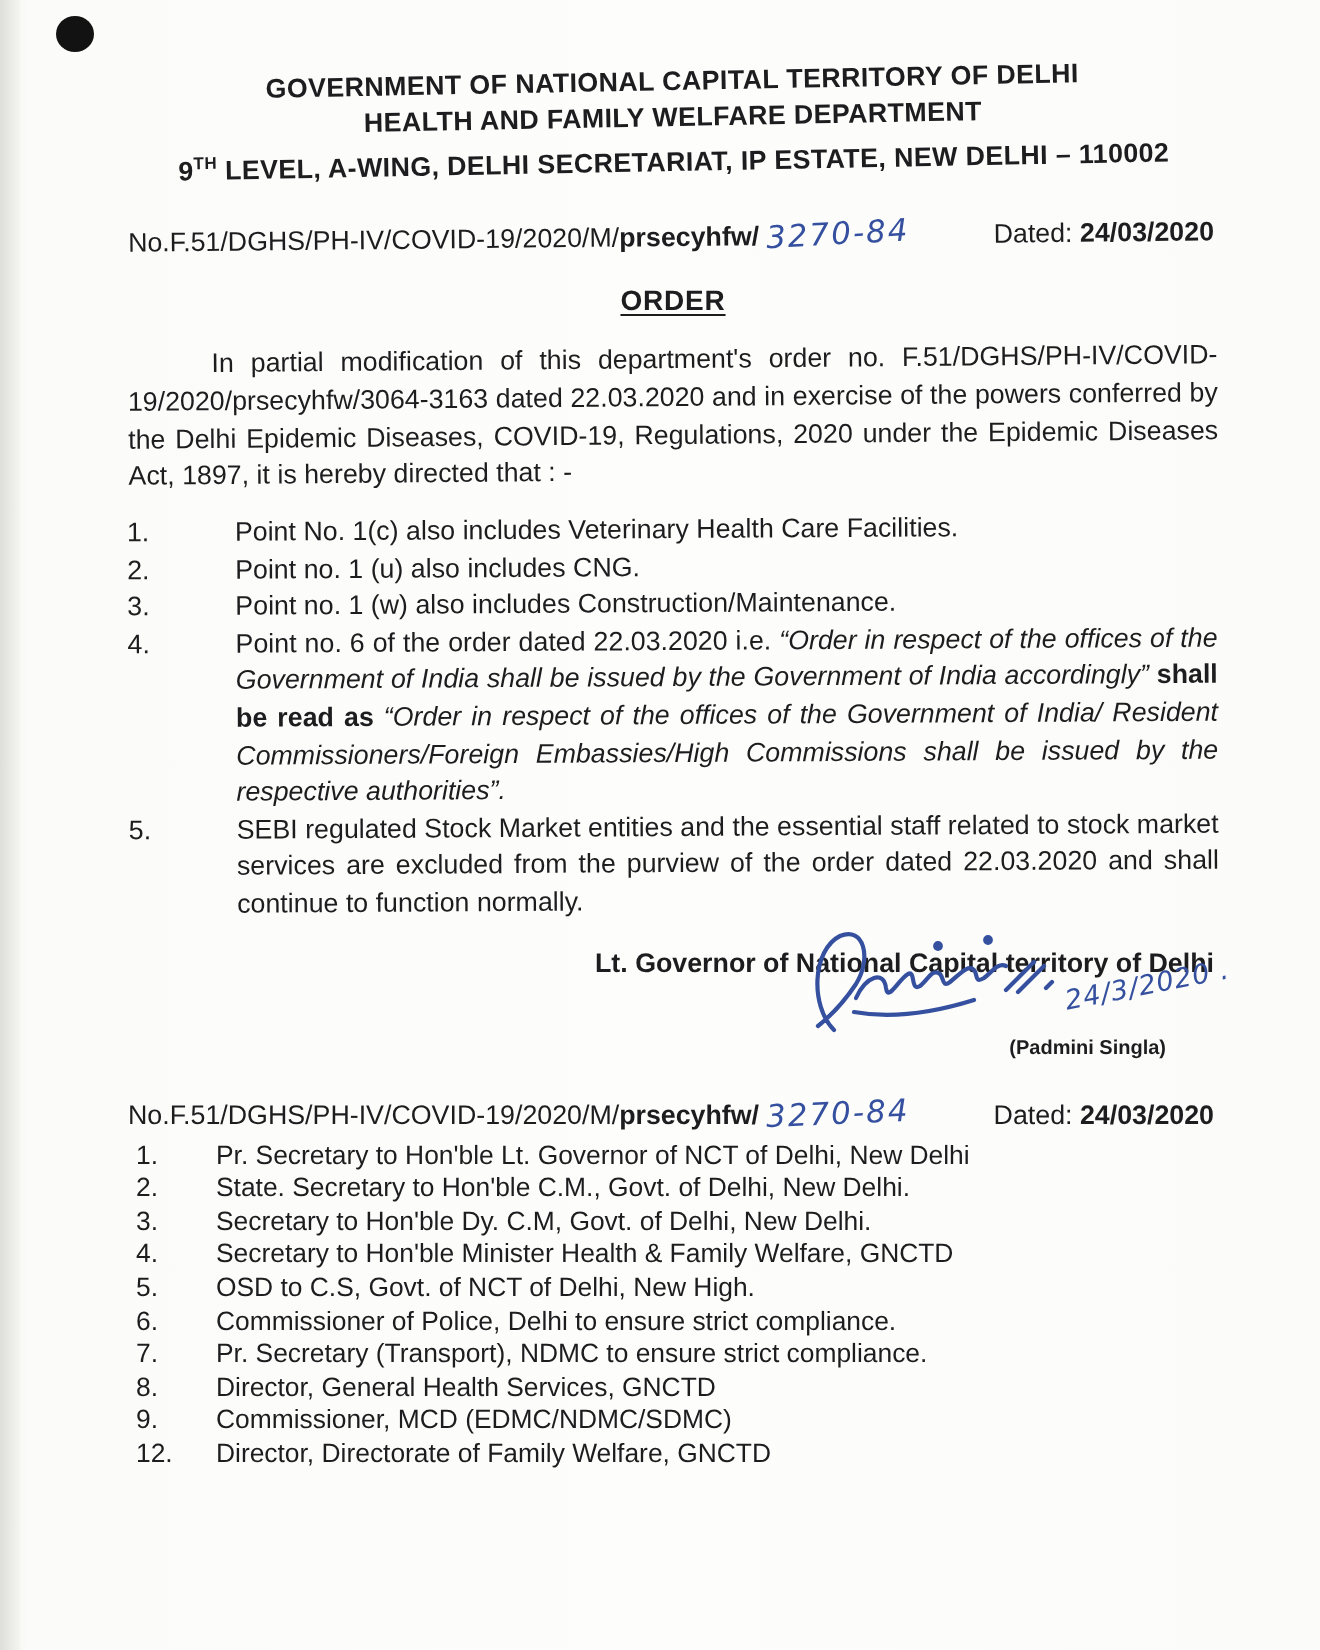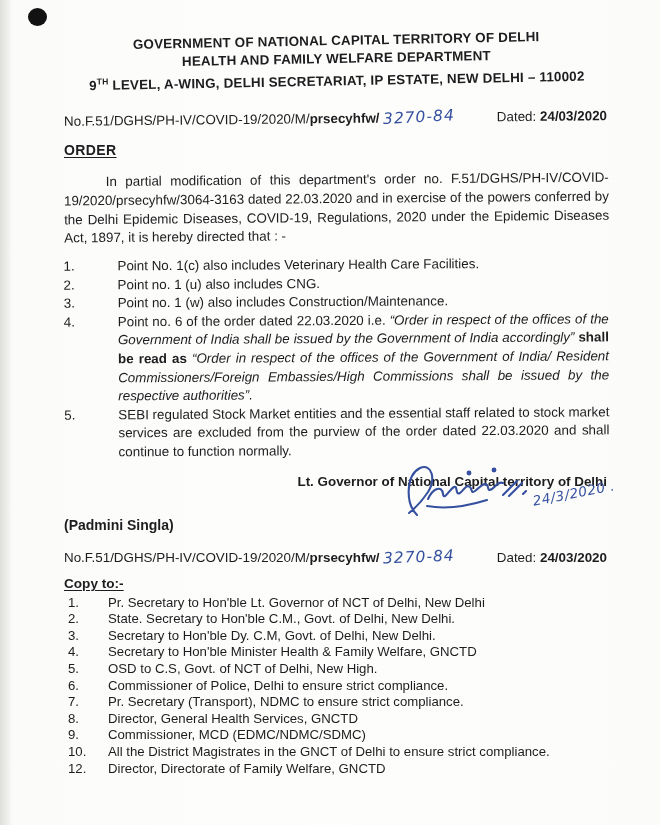--- a/index.html
+++ b/index.html
@@ -22,21 +22,21 @@
   .header sup { font-size:8.5px; vertical-align:super; }
 
   .ref { display:flex; align-items:baseline; font-size:13.4px; margin-top:19px;
     white-space:nowrap; transform:rotate(-0.6deg); }
   .hand { color:#35509f; font-size:15.5px; font-style:italic;
     font-family:"DejaVu Sans", sans-serif; letter-spacing:1px;
     display:inline-block; transform:rotate(-2.5deg); margin-left:3px; }
   .dated { margin-left:auto; padding-right:2px; }
   .b { font-weight:bold; }
 
-  .order-title { text-align:left; font-weight:bold; font-size:14px; margin-top:15px;
+  .order-title { text-align:center; font-weight:bold; font-size:14px; margin-top:15px;
     text-decoration:underline; text-underline-offset:2px; letter-spacing:.4px; }
 
   .intro { margin-top:13px; font-size:13.4px; line-height:18.8px; text-align:justify;
     text-indent:42px; transform:rotate(-0.5deg); }
 
   .points { margin-top:9px; transform:rotate(-0.35deg); }
   .pt-row { display:flex; font-size:13.4px; line-height:18.6px; }
   .pt-num { width:54px; flex:none; }
   .pt-text { flex:1; text-align:justify; }
   .seg-italic { font-style:italic; }
@@ -44,21 +44,21 @@
   .seg-normal {}
 
   .byorder { margin-top:13px; text-align:right; font-weight:bold; font-size:13.4px;
     line-height:18px; padding-right:2px; }
 
   .sig-area { position:relative; height:26px; }
   .sig-svg { position:absolute; right:62px; top:-32px; z-index:2; }
   .sig-date { position:absolute; right:-6px; top:-6px; color:#35509f; font-size:13.5px;
     font-style:italic; font-family:"DejaVu Sans", sans-serif; letter-spacing:.5px;
     transform:rotate(-11deg); white-space:nowrap; }
-  .signoff { font-weight:bold; font-size:14px; line-height:16.5px; }
+  .signoff { text-align:right; font-weight:bold; font-size:10px; line-height:16.5px; }
   .signoff .name { padding-right:26px; }
   .signoff .desig { padding-right:2px; }
 
   .ref.second { margin-top:14px; transform:none; }
 
   .copy-head { margin-top:10px; font-weight:bold; font-size:13.6px;
     text-decoration:underline; text-underline-offset:2px; }
   .copy-list { margin-top:4px; }
   .cp-row { display:flex; font-size:13.2px; line-height:16.6px; }
   .cp-num { width:44px; flex:none; padding-left:4px; }
@@ -131,21 +131,20 @@
 
     <div class="signoff">
       <div class="name">(Padmini Singla)</div>
     </div>
 
     <div class="ref second">
       <span><span>No.F.51/DGHS/PH-IV/COVID-19/2020/M/</span><span class="b">prsecyhfw/</span><span class="hand">3270-84</span></span>
       <span class="dated"><span>Dated:</span>&nbsp;<span class="b">24/03/2020</span></span>
     </div>
 
-    <div class="copy-head">Copy to:-</div>
     <div class="copy-list">
         <div class="cp-row">
           <div class="cp-num">1.</div>
           <div class="cp-text">Pr. Secretary to Hon'ble Lt. Governor of NCT of Delhi, New Delhi</div>
         </div>
         <div class="cp-row">
           <div class="cp-num">2.</div>
           <div class="cp-text">State. Secretary to Hon'ble C.M., Govt. of Delhi, New Delhi.</div>
         </div>
         <div class="cp-row">
@@ -170,23 +169,19 @@
         </div>
         <div class="cp-row">
           <div class="cp-num">8.</div>
           <div class="cp-text">Director, General Health Services, GNCTD</div>
         </div>
         <div class="cp-row">
           <div class="cp-num">9.</div>
           <div class="cp-text">Commissioner, MCD (EDMC/NDMC/SDMC)</div>
         </div>
         <div class="cp-row">
-          <div class="cp-num">10.</div>
-          <div class="cp-text">All the District Magistrates in the GNCT of Delhi to ensure strict compliance.</div>
-        </div>
-        <div class="cp-row">
           <div class="cp-num">12.</div>
           <div class="cp-text">Director, Directorate of Family Welfare, GNCTD</div>
         </div>
       </div>
 
   </div>
 </div>
 
 </body></html>

